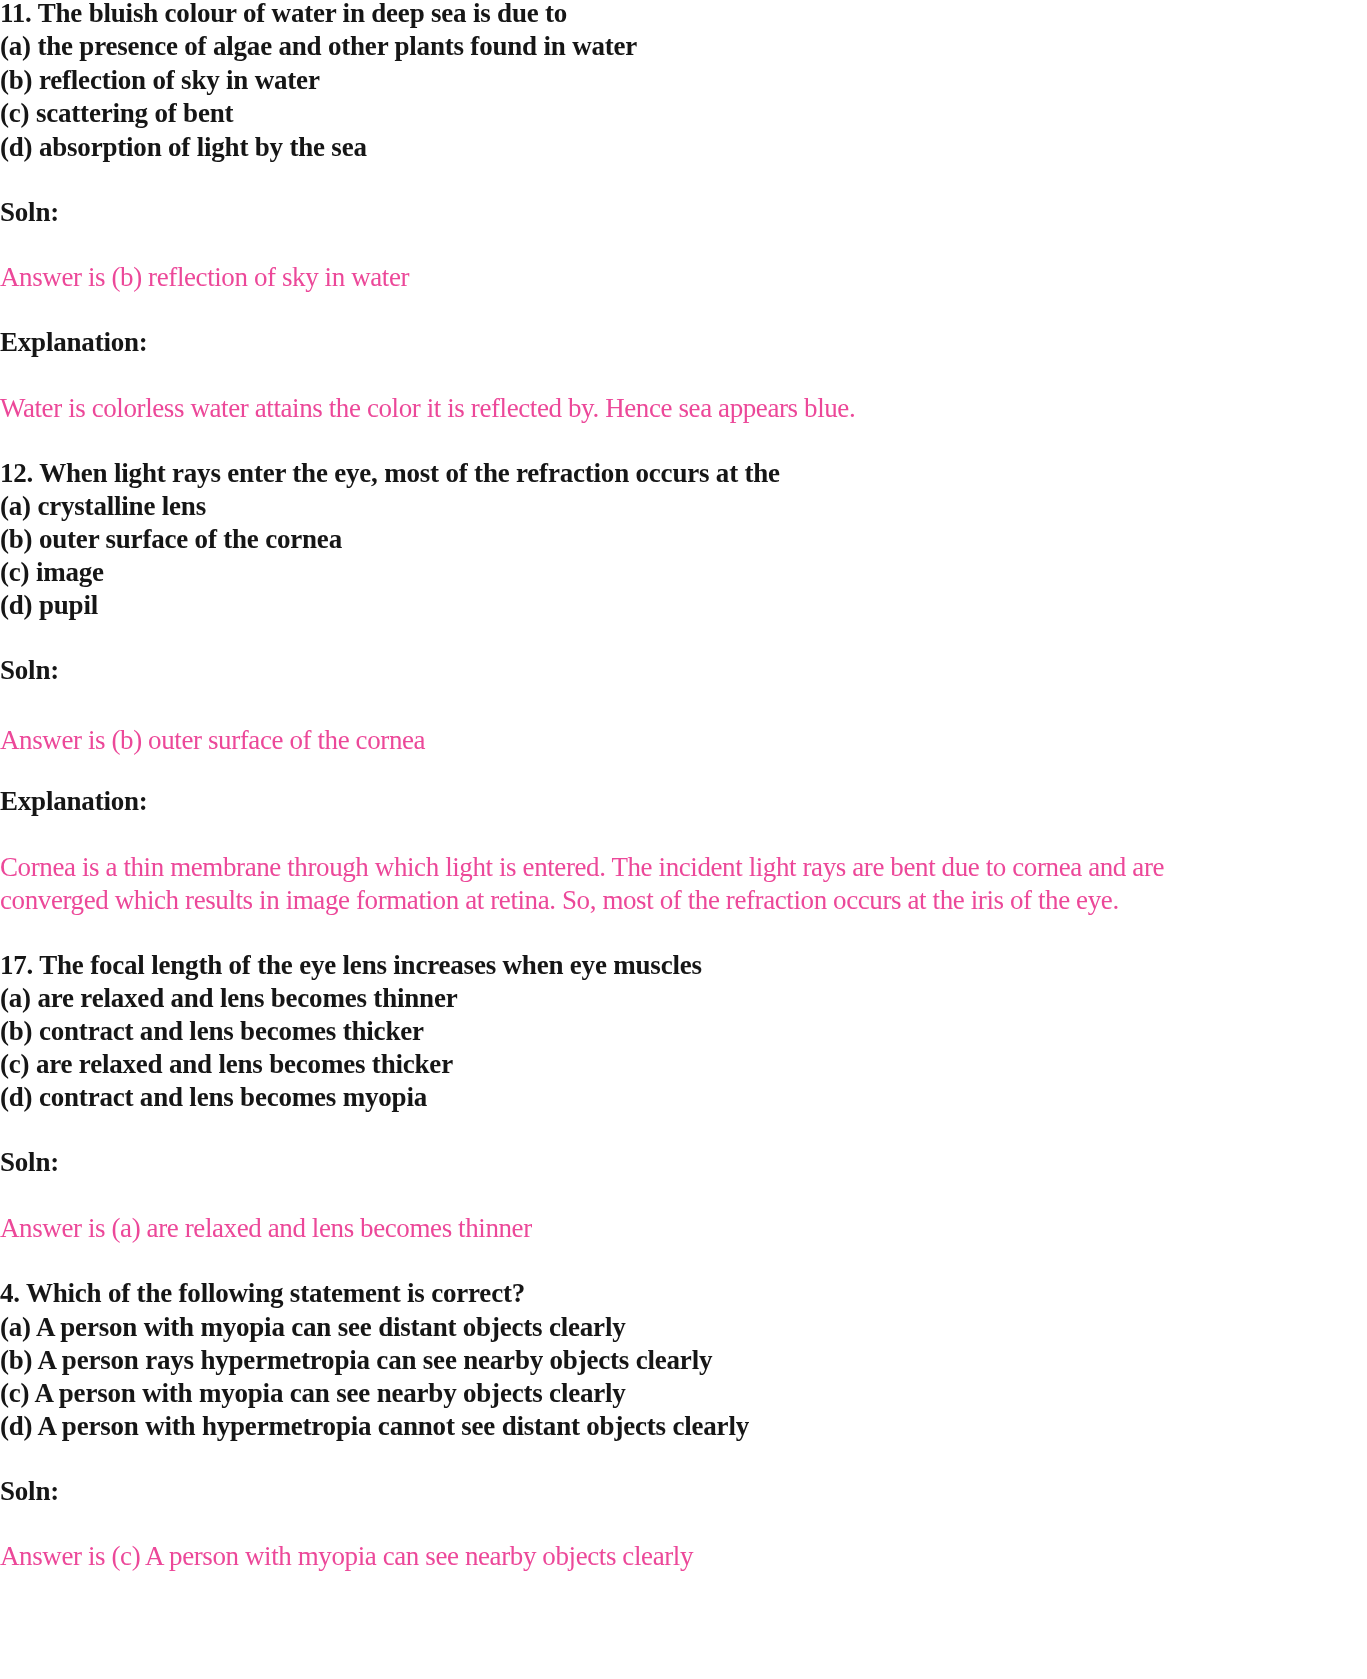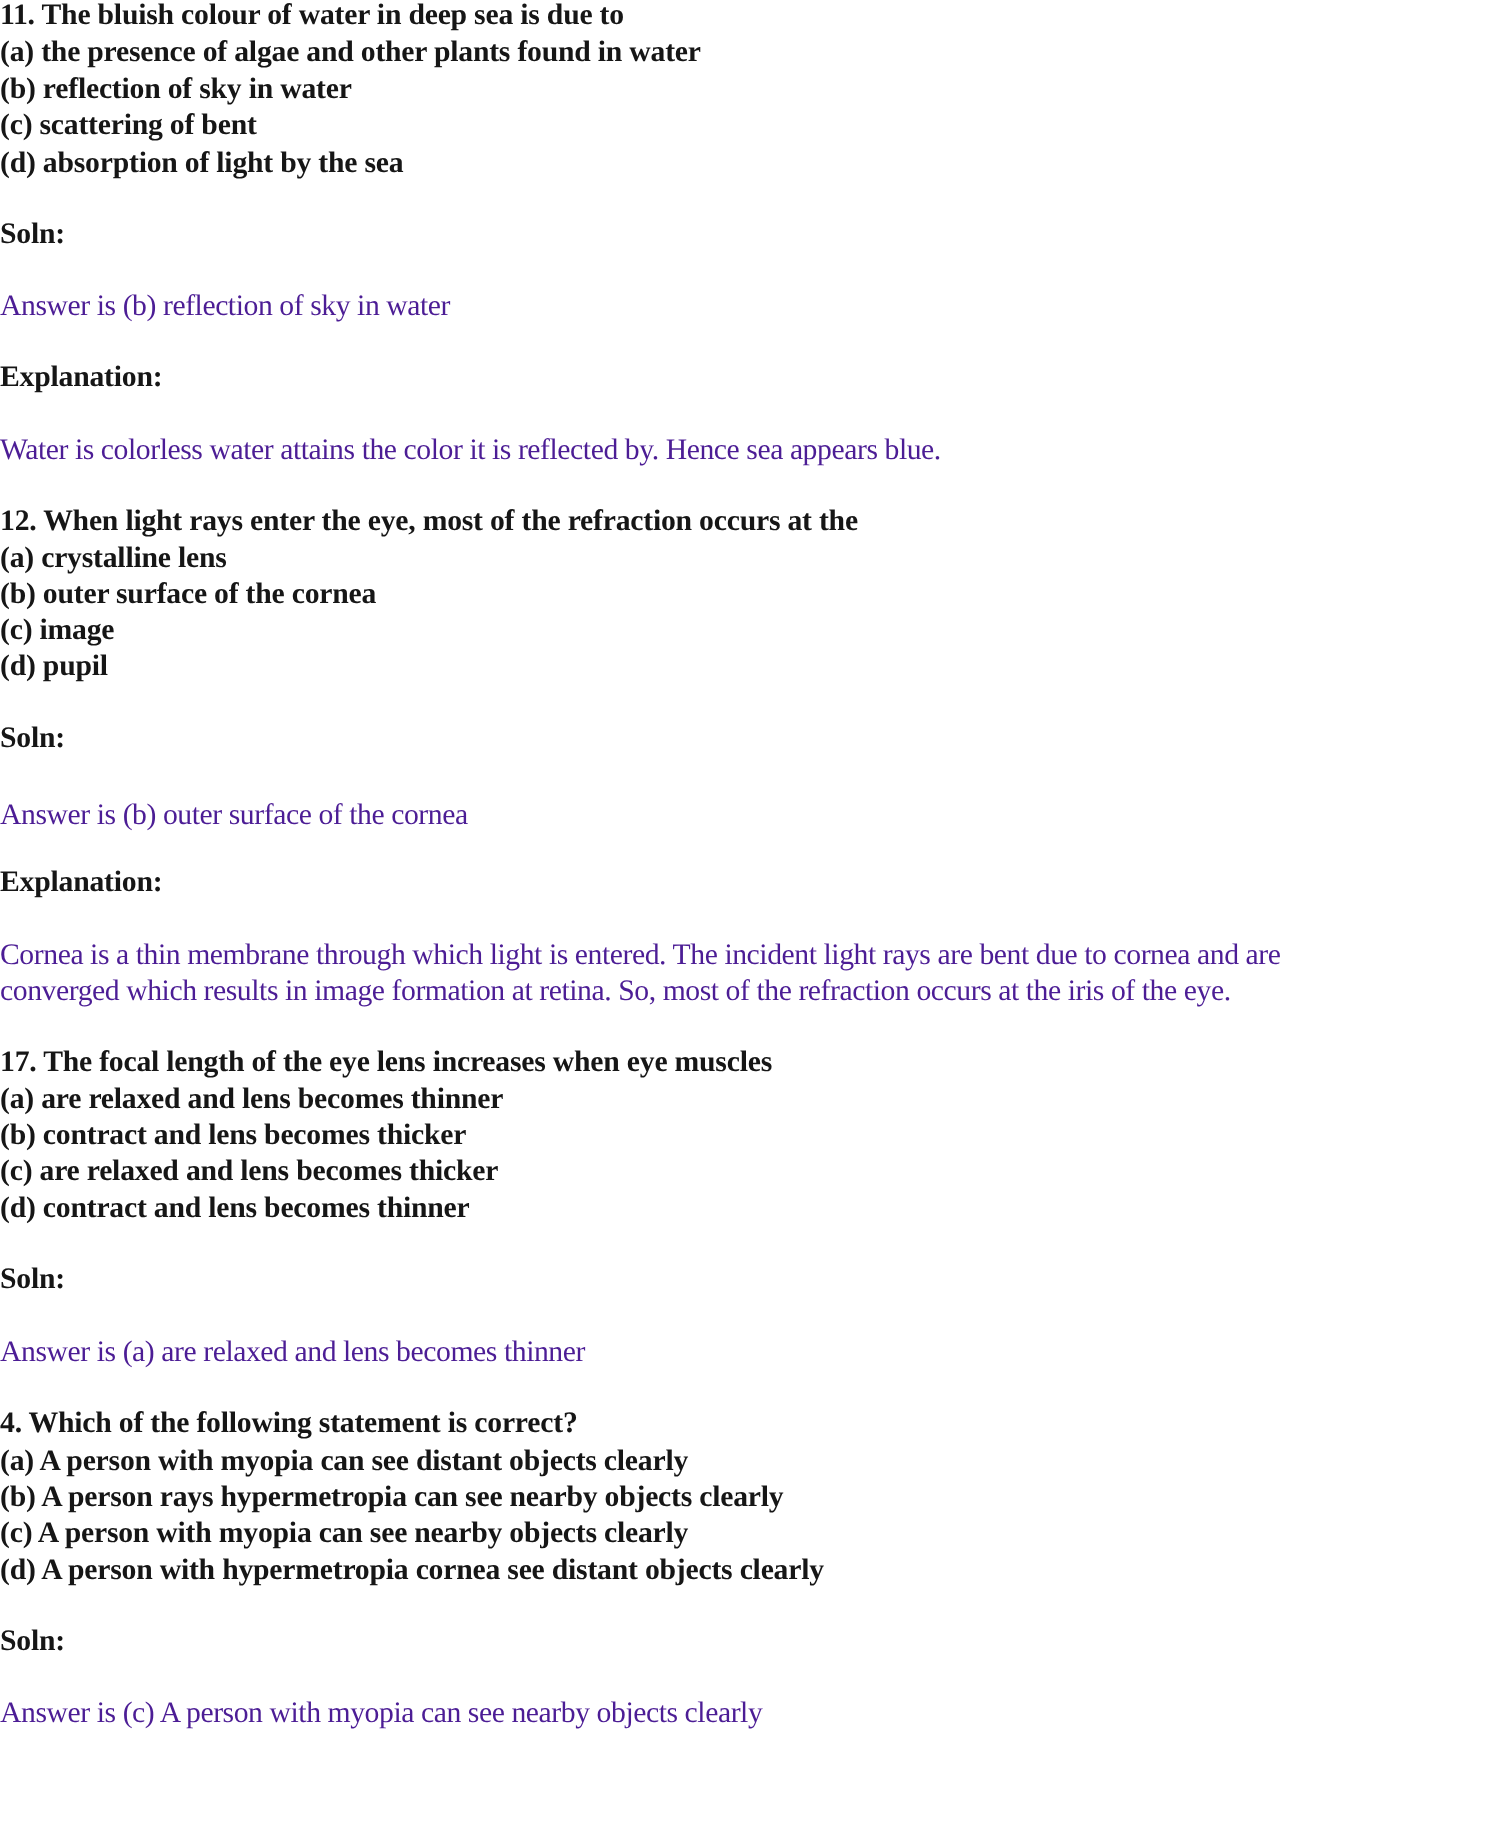--- a/index.html
+++ b/index.html
@@ -17,21 +17,21 @@
   }
   .line {
     position: absolute;
     left: 0;
     white-space: nowrap;
     font-size: 27px;
     line-height: 34px;
     letter-spacing: -0.2px;
   }
   .bold { font-weight: bold; color: #161616; }
-  .regular { font-weight: normal; color: #4c1d95; letter-spacing: -0.4px; }
+  .regular { font-weight: normal; color: #ec4899; letter-spacing: -0.4px; }
 </style>
 </head>
 <body>
 
 <div>
   <div class="line bold" style="top:-4px">11. The bluish colour of water in deep sea is due to</div>
   <div class="line bold" style="top:29px">(a) the presence of algae and other plants found in water</div>
   <div class="line bold" style="top:63px">(b) reflection of sky in water</div>
   <div class="line bold" style="top:96px">(c) scattering of bent</div>
   <div class="line bold" style="top:130px">(d) absorption of light by the sea</div>
@@ -52,26 +52,26 @@
   <div class="line bold" style="top:784px">Explanation:</div>
   <div class="line regular" style="top:850px">Cornea is a thin membrane through which light is entered. The incident light rays are bent due to cornea and are</div>
   <div class="line regular" style="top:883px">converged which results in image formation at retina. So, most of the refraction occurs at the iris of the eye.</div>
 </div>
 
 <div>
   <div class="line bold" style="top:948px">17. The focal length of the eye lens increases when eye muscles</div>
   <div class="line bold" style="top:981px">(a) are relaxed and lens becomes thinner</div>
   <div class="line bold" style="top:1014px">(b) contract and lens becomes thicker</div>
   <div class="line bold" style="top:1047px">(c) are relaxed and lens becomes thicker</div>
-  <div class="line bold" style="top:1080px">(d) contract and lens becomes thinner</div>
+  <div class="line bold" style="top:1080px">(d) contract and lens becomes myopia</div>
   <div class="line bold" style="top:1145px">Soln:</div>
   <div class="line regular" style="top:1211px">Answer is (a) are relaxed and lens becomes thinner</div>
 </div>
 
 <div>
   <div class="line bold" style="top:1276px">4. Which of the following statement is correct?</div>
   <div class="line bold" style="top:1310px">(a) A person with myopia can see distant objects clearly</div>
   <div class="line bold" style="top:1343px">(b) A person rays hypermetropia can see nearby objects clearly</div>
   <div class="line bold" style="top:1376px">(c) A person with myopia can see nearby objects clearly</div>
-  <div class="line bold" style="top:1409px">(d) A person with hypermetropia cornea see distant objects clearly</div>
+  <div class="line bold" style="top:1409px">(d) A person with hypermetropia cannot see distant objects clearly</div>
   <div class="line bold" style="top:1474px">Soln:</div>
   <div class="line regular" style="top:1539px">Answer is (c) A person with myopia can see nearby objects clearly</div>
 </div>
 
 </body></html>

